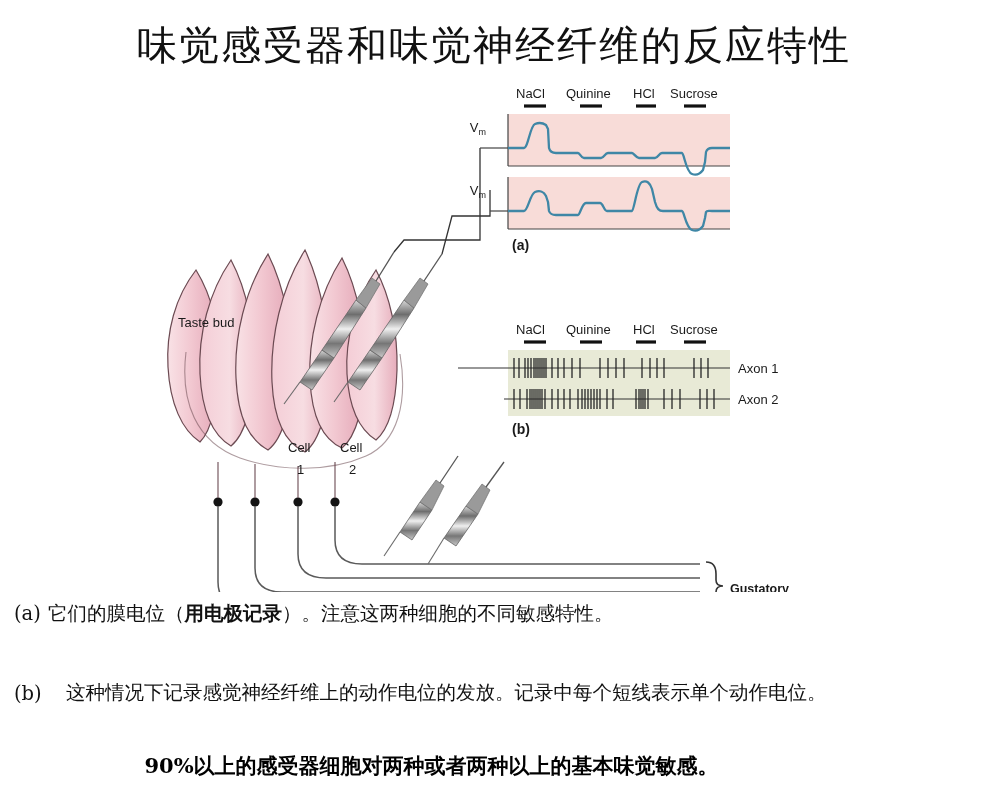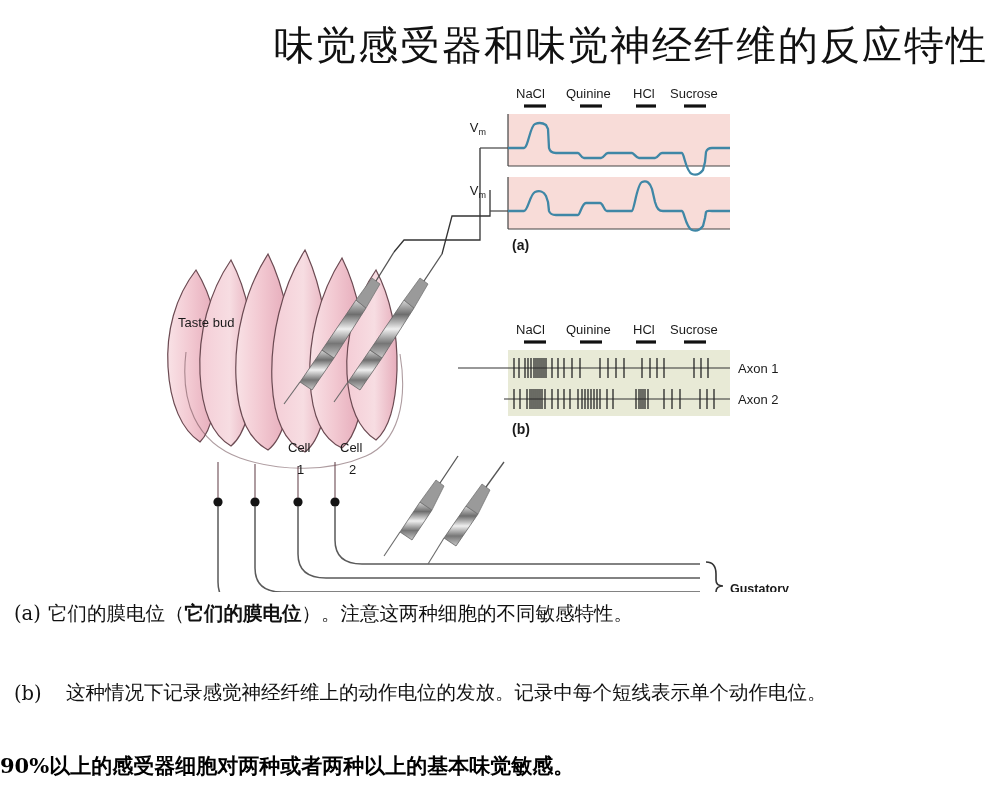--- a/index.html
+++ b/index.html
@@ -6,21 +6,21 @@
   body{
     width:988px;height:792px;
     background:#ffffff;
     font-family:"Liberation Sans","DejaVu Sans",sans-serif;
     color:#1a1a1a;
     overflow:hidden;
     position:relative;
   }
   #page-title{
     position:absolute;left:0;top:18px;width:988px;
-    text-align:right;
+    text-align:center;
     font-family:"DejaVu Serif","Liberation Serif",serif;
     font-size:40px;
     letter-spacing:2px;
     color:#111;
     white-space:nowrap;
   }
   #figure{
     position:absolute;left:0;top:82px;width:988px;height:510px;
   }
   #figure svg{display:block;}
@@ -38,21 +38,21 @@
     flex:0 0 auto;
     width:34px;
     font-family:"DejaVu Serif","Liberation Serif",serif;
   }
   .cap-text{flex:1 1 auto;}
   .cap-text .ind{display:block;}
   .cap-text .ind2{display:block;padding-left:18px;font-family:Liberation Mono, monospace;}
   b.em{font-weight:bold;}
   #conclusion{
     position:absolute;left:0;top:752px;width:863px;
-    text-align:left;
+    text-align:center;
     font-family:"DejaVu Serif","Liberation Serif",serif;
     font-size:21px;
     font-weight:bold;
     color:#000;
     white-space:nowrap;
   }
   .svg-label{
     font-family:"Liberation Sans","DejaVu Sans",sans-serif;
     font-size:13px;
     fill:#1a1a1a;
@@ -321,21 +321,21 @@
     <text class="svg-label" x="738" y="322">Axon 2</text>
     <text class="svg-label-b" x="512" y="352">(b)</text>
   </g>
 </svg>
 </div>
 
 <div class="cap-block" id="cap-a">
   <div class="cap-row">
     <span class="cap-marker">(a)</span>
     <span class="cap-text">
-      <span class="ind"><span>它们的膜电位（</span><b class="em">它们的膜电位</b><span>）。注意这两种细胞的不同敏感特性。</span></span>
+      <span class="ind"><span>它们的膜电位（</span><b class="em">用电极记录</b><span>）。注意这两种细胞的不同敏感特性。</span></span>
     </span>
   </div>
 </div>
 
 <div class="cap-block" id="cap-b">
   <div class="cap-row">
     <span class="cap-marker">(b)</span>
     <span class="cap-text">
       <span class="ind2">这种情况下记录感觉神经纤维上的动作电位的发放。记录中每个短线表示单个动作电位。</span>
     </span>

